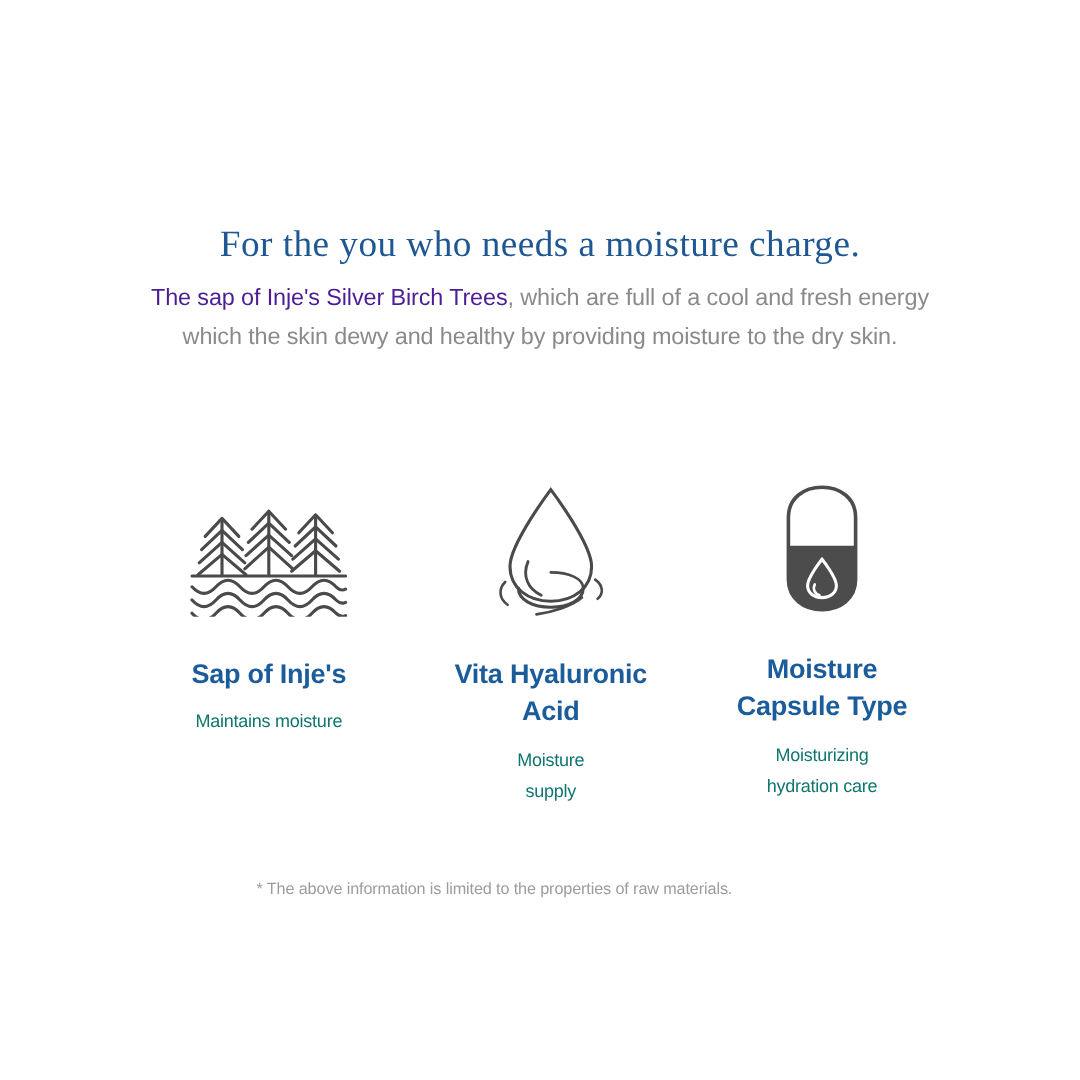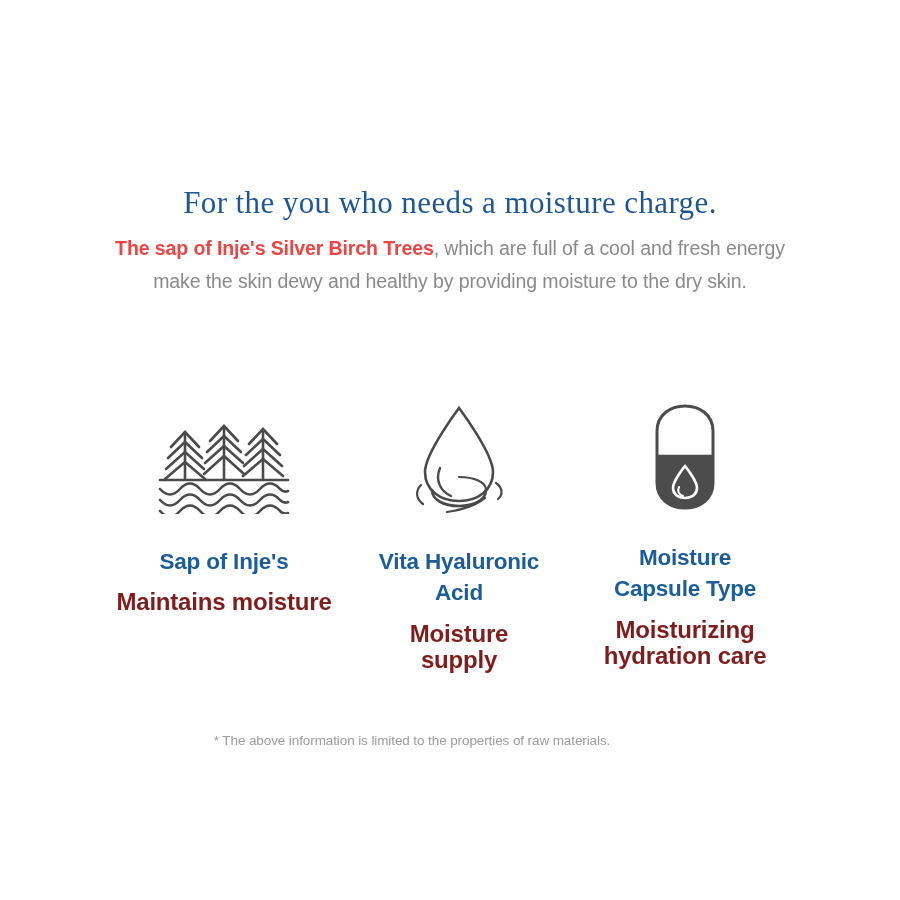--- a/index.html
+++ b/index.html
@@ -42,22 +42,22 @@
     left: 50px;
     top: 232px;
     width: 800px;
     text-align: center;
     font-size: 19.5px;
     line-height: 33px;
     color: #8a8a8a;
     letter-spacing: -0.1px;
   }
   .lead .strong {
-    font-weight: bold;
-    color: #ef4444;
+    font-weight: normal;
+    color: #4c1d95;
   }
   .lead-line {
     display: block;
     white-space: nowrap;
   }
 
   
   .features {
     position: absolute;
     left: 100px;
@@ -90,27 +90,26 @@
     font-weight: bold;
     color: #1b5c9b;
     text-align: center;
     margin-top: 28px;
     letter-spacing: -0.2px;
   }
   .feature.col2 .feature-title { }
   .feature.col3 .feature-title { margin-top: 24px; }
 
   .feature-desc {
-    font-size: 24px;
+    font-size: 15px;
     line-height: 26px;
-    color: #7f1d1d;
+    color: #0f766e;
     text-align: center;
     margin-top: 12px;
     letter-spacing: -0.2px;
-    font-weight: bold;
   }
   .feature.col2 .feature-desc { margin-top: 13px; }
   .feature.col3 .feature-desc { margin-top: 13px; }
 
   
   .footnote {
     position: absolute;
     left: 0;
     top: 733px;
     width: 824px;
@@ -124,21 +123,21 @@
 </style>
 </head>
 <body>
 
 <div class="page">
 
   <div class="headline">For the you who needs a moisture charge.</div>
 
   <div class="lead">
     <span class="lead-line"><span class="strong">The sap of Inje's Silver Birch Trees</span><span>, which are full of a cool and fresh energy</span></span>
-    <span class="lead-line">make the skin dewy and healthy by providing moisture to the dry skin.</span>
+    <span class="lead-line">which the skin dewy and healthy by providing moisture to the dry skin.</span>
   </div>
 
   <div class="features">
 
     <div class="feature col1">
       <div class="icon-box c1">
         <svg width="140" height="112" viewBox="0 0 140 112" fill="none" stroke="#4a4a4a" stroke-width="2.6" stroke-linecap="round">
 
           <line x1="31" y1="32" x2="31" y2="77"></line>
           <line x1="70" y1="26" x2="70" y2="77"></line>

